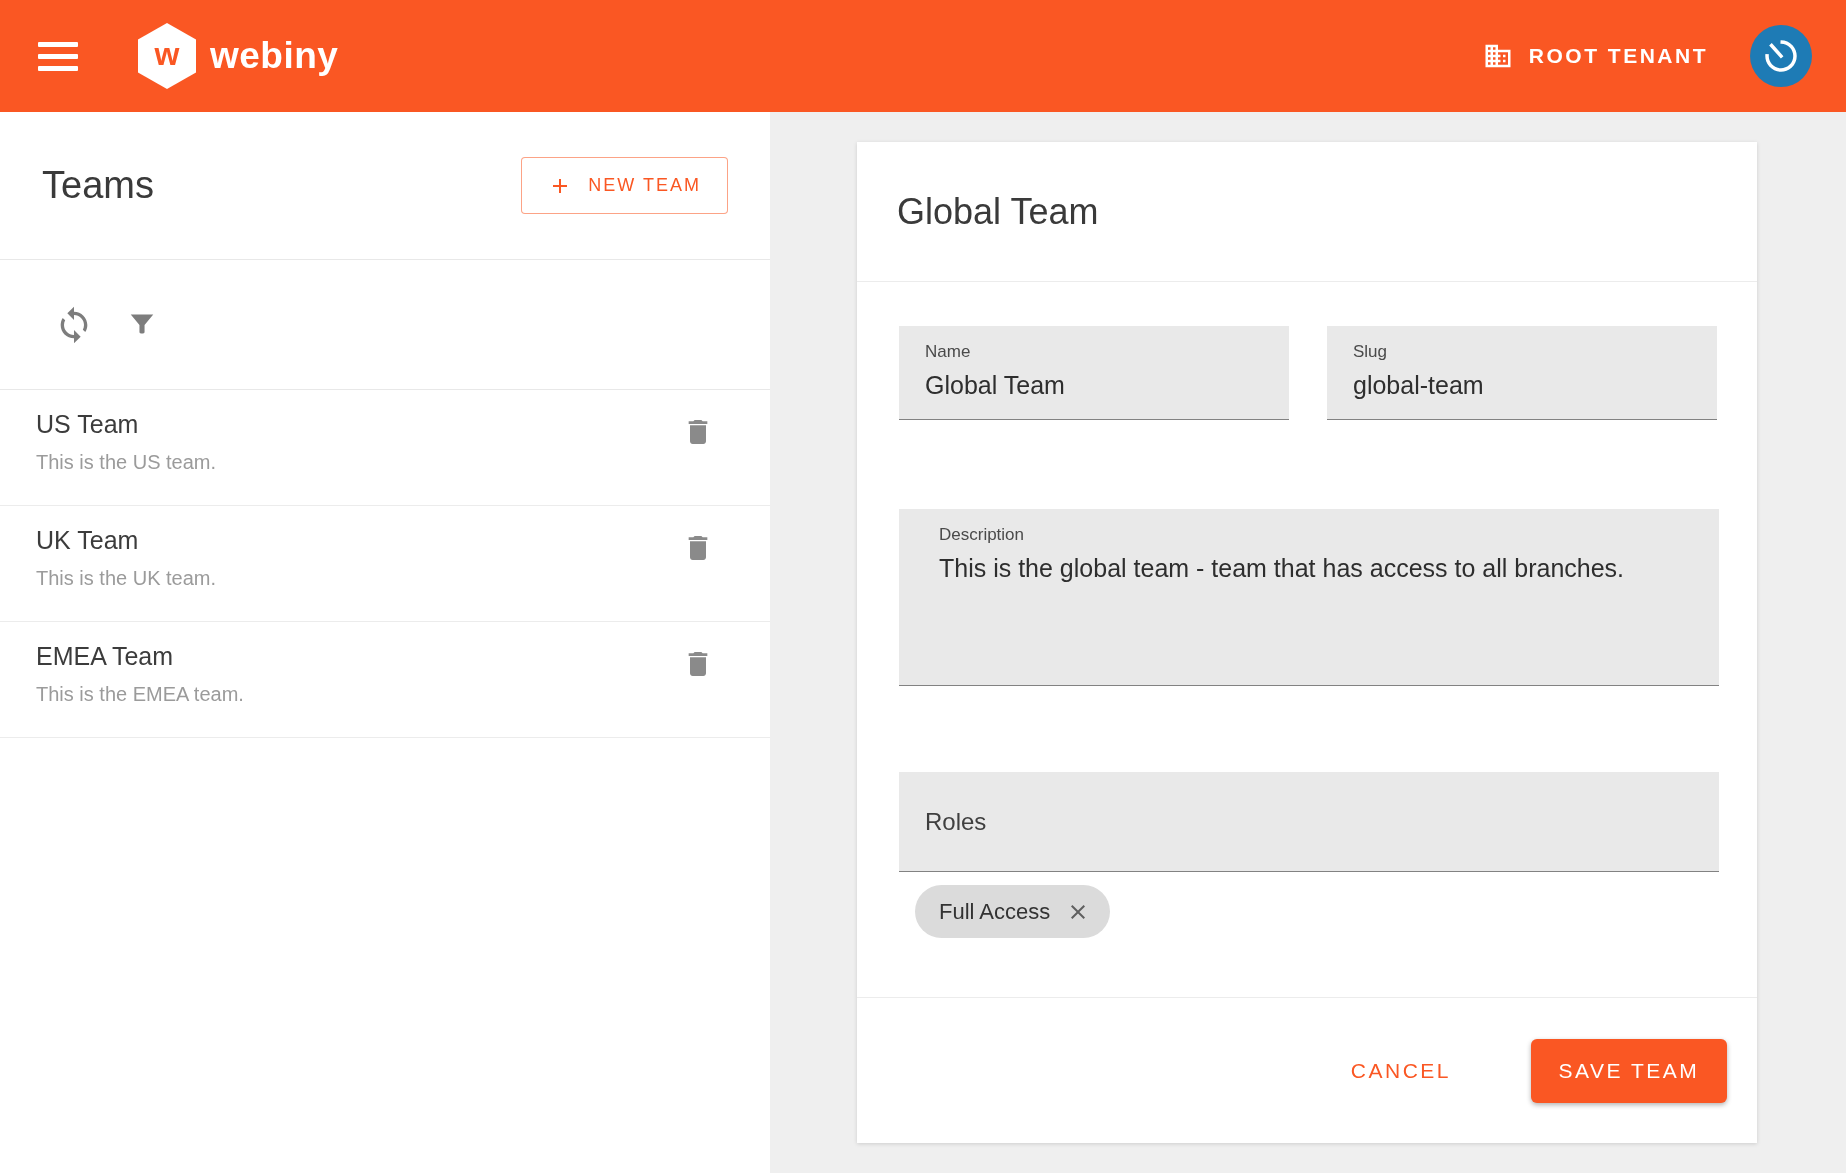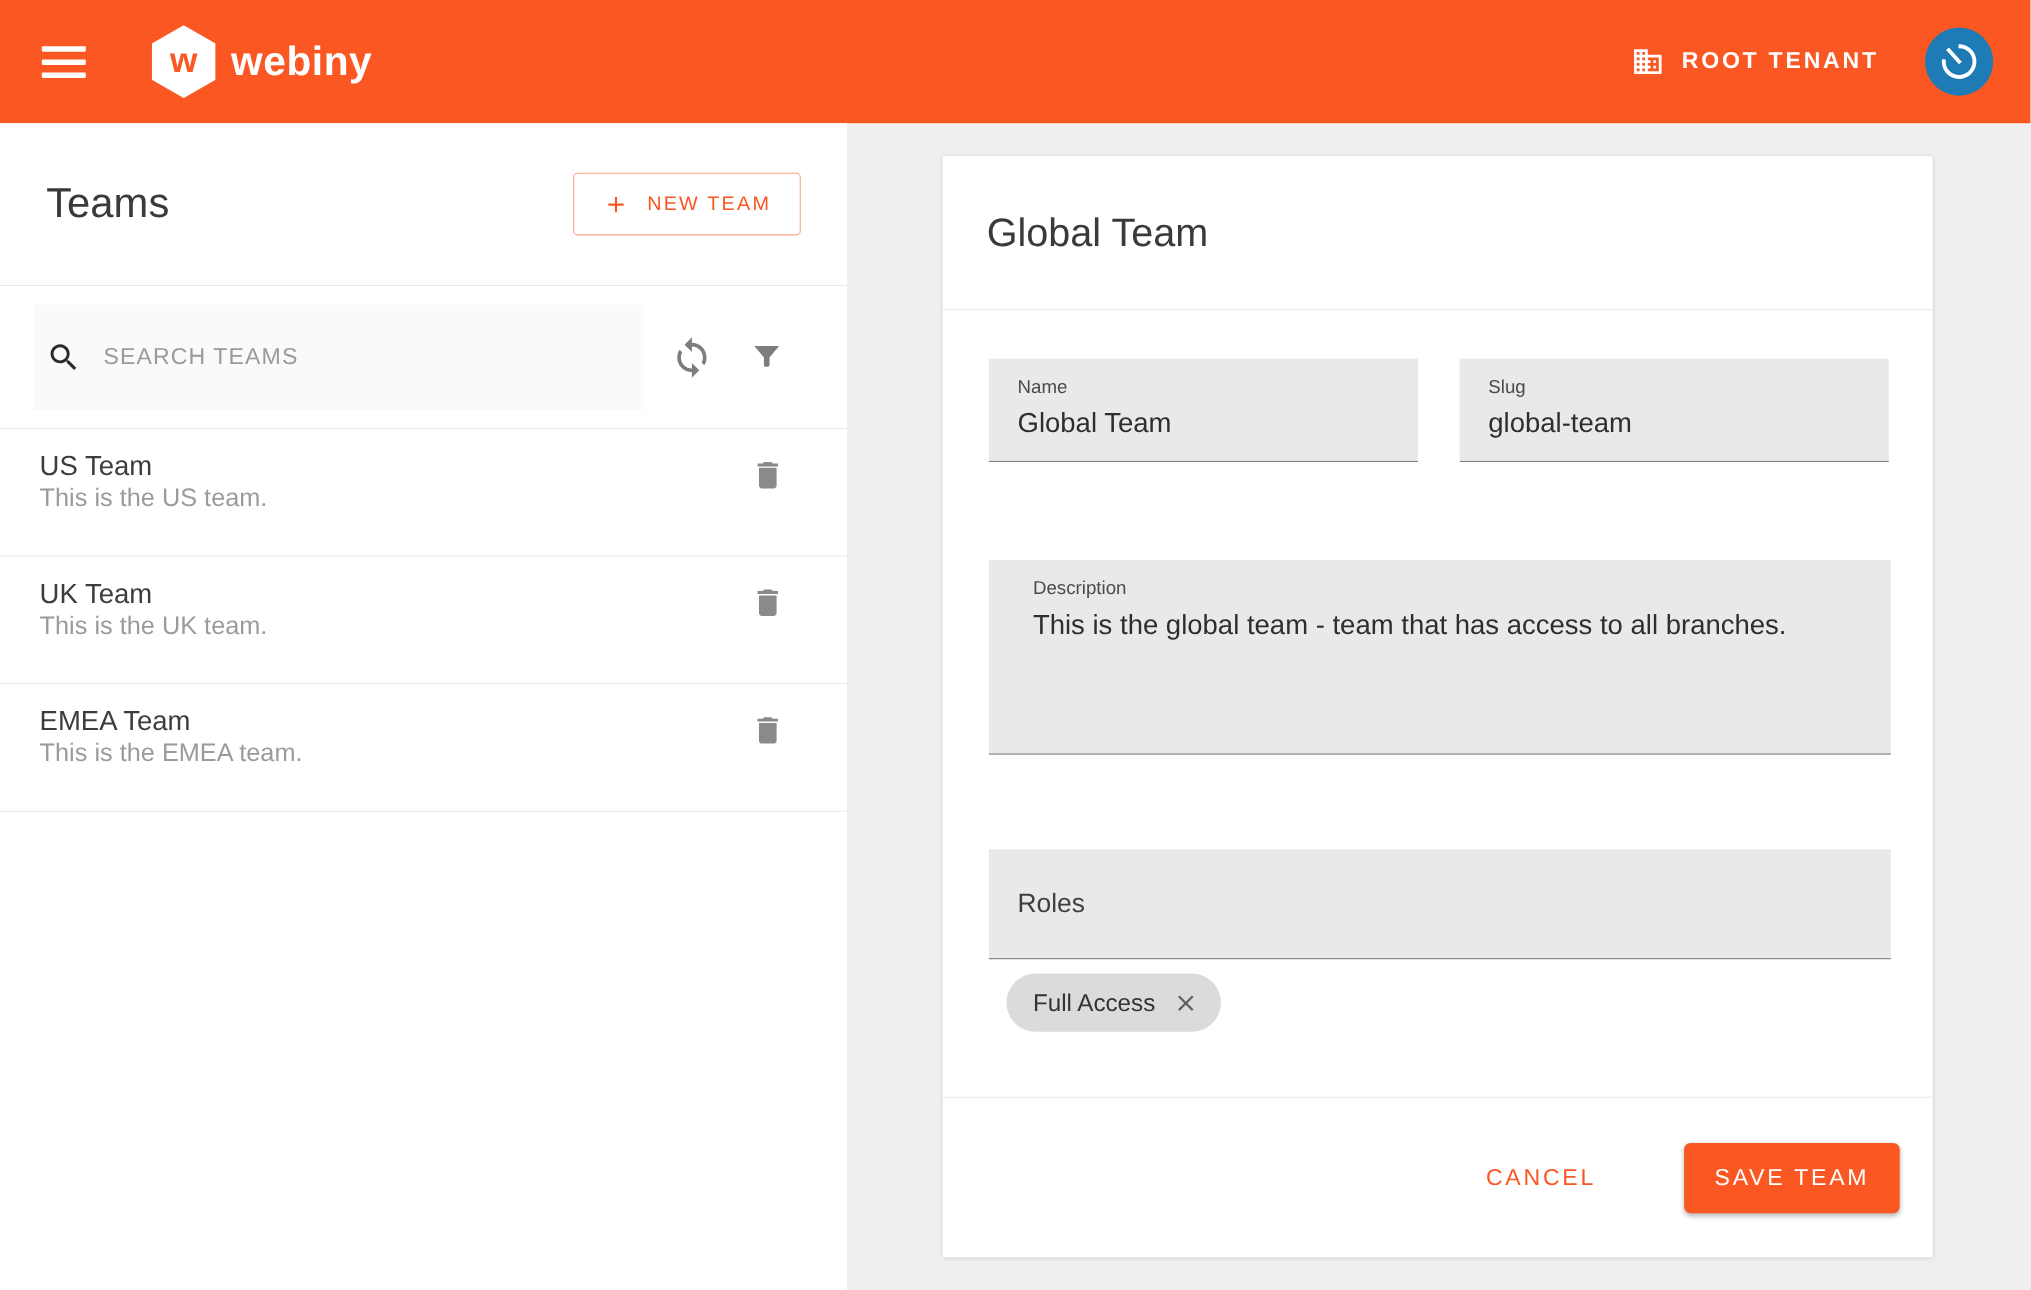--- a/index.html
+++ b/index.html
@@ -74,21 +74,21 @@
   .search-input::placeholder { color: #9a9a9a; opacity: 1; }
   .icon-btn { background: none; border: none; cursor: pointer; padding: 0; display: flex; align-items: center; }
   .refresh-btn { margin-left: 24px; }
   .filter-btn { margin-left: 30px; }
 
   .team-item {
     height: 116px; border-bottom: 1px solid #ececec;
     position: relative; padding: 20px 0 0 36px; cursor: pointer;
   }
   .team-name { font-size: 25px; color: #3c3c3c; }
-  .team-desc { font-size: 23px; color: #9b9b9b; }
+  .team-desc { font-size: 20px; color: #9b9b9b; margin-top: 12px; }
   .trash-btn { position: absolute; right: 56px; top: 26px; }
 
   
   .card {
     position: absolute; left: 857px; top: 142px; width: 900px; height: 1001px;
     background: #fff; box-shadow: 0 1px 4px rgba(0,0,0,0.14);
   }
   .card-header {
     height: 140px; border-bottom: 1px solid #ececec;
     display: flex; align-items: center; padding-left: 40px;
@@ -174,26 +174,20 @@
     <h1 class="panel-title">Teams</h1>
     <button class="new-team-btn">
       <svg width="24" height="24" viewBox="0 0 24 24">
         <path fill="#fa5723" d="M19 13h-6v6h-2v-6H5v-2h6V5h2v6h6v2z"></path>
       </svg>
       <span>NEW TEAM</span>
     </button>
   </div>
 
   <div class="search-row">
-    <div class="search-box">
-      <svg width="32" height="32" viewBox="0 0 24 24">
-        <path fill="#2b2b2b" d="M15.5 14h-.79l-.28-.27C15.41 12.59 16 11.11 16 9.5 16 5.91 13.09 3 9.5 3S3 5.91 3 9.5 5.91 16 9.5 16c1.61 0 3.09-.59 4.23-1.57l.27.28v.79l5 4.99L20.49 19l-4.99-5zm-6 0C7.01 14 5 11.99 5 9.5S7.01 5 9.5 5 14 7.01 14 9.5 11.99 14 9.5 14z"></path>
-      </svg>
-      <input class="search-input" type="text" placeholder="SEARCH TEAMS" style="">
-    </div>
     <button class="icon-btn refresh-btn">
       <svg width="40" height="40" viewBox="0 0 24 24">
         <path fill="#7d7d7d" d="M12 4V1L8 5l4 4V6c3.31 0 6 2.69 6 6 0 1.01-.25 1.97-.7 2.8l1.46 1.46C19.54 15.03 20 13.57 20 12c0-4.42-3.58-8-8-8zm0 14c-3.31 0-6-2.69-6-6 0-1.01.25-1.97.7-2.8L5.24 7.74C4.46 8.97 4 10.43 4 12c0 4.42 3.58 8 8 8v3l4-4-4-4v3z"></path>
       </svg>
     </button>
     <button class="icon-btn filter-btn">
       <svg width="36" height="36" viewBox="0 0 24 24">
         <path fill="#7d7d7d" d="M4.5 5h15l-5.8 7v4.6c0 .5-.4 1-1 1h-1.4c-.6 0-1-.5-1-1V12L4.5 5z"></path>
       </svg>
     </button>

